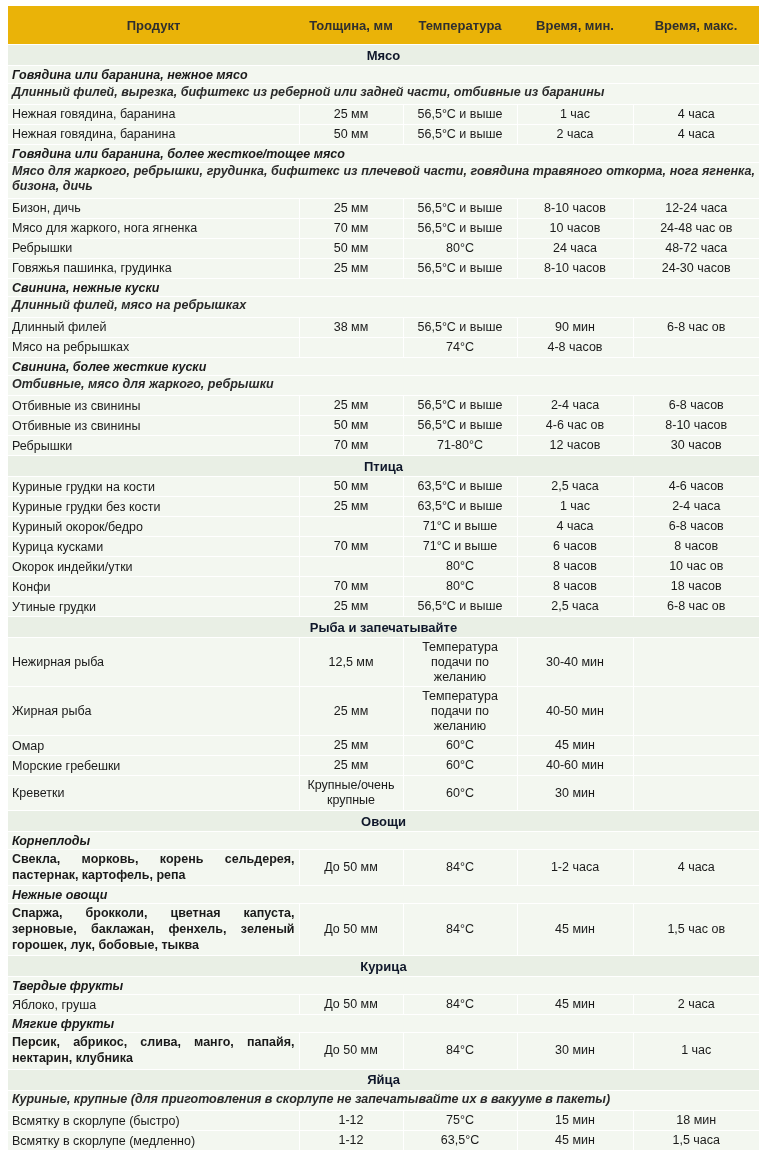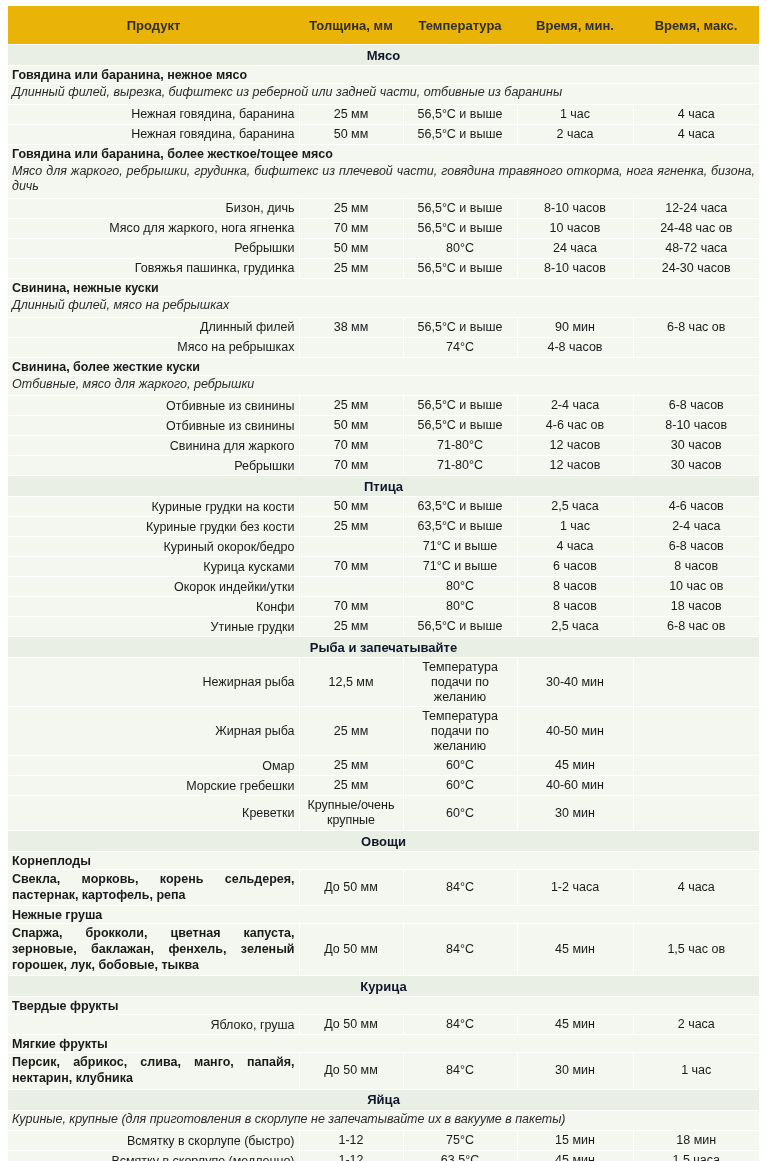--- a/index.html
+++ b/index.html
@@ -50,44 +50,46 @@
     color: #0f172a;
     font-weight: bold;
     text-align: center;
     font-size: 13px;
     height: 20px;
     border-bottom: 1px solid #ffffff;
   }
   tr.subsection td {
     background: #f3f7f0;
     color: #1a1a1a;
+    font-style: italic;
     font-weight: bold;
     font-size: 12.5px;
     padding: 2px 4px 1px 4px;
     border-bottom: 1px solid #ffffff;
   }
   tr.note td {
     background: #f3f7f0;
     color: #2a2a2a;
     font-style: italic;
     font-size: 12.5px;
     padding: 1px 4px 3px 4px;
     text-align: justify;
     line-height: 1.25;
     border-bottom: 1px solid #ffffff;
+    font-weight: bold;
   }
   tr.data td {
     background: #f3f7f0;
     border-bottom: 1px solid #ffffff;
     border-left: 1px solid #ffffff;
     height: 17px;
     font-size: 12.5px;
   }
   tr.data td.prod {
-    text-align: right;
+    text-align: left;
     padding: 1px 4px;
     border-left: none;
   }
   tr.data td.prod.justify {
     text-align: justify;
     line-height: 1.25;
     padding: 2px 4px;
     font-weight: bold;
   }
   tr.data td.ctr {
@@ -211,27 +213,20 @@
           <td class="ctr">6-8 часов</td>
         </tr>
         <tr class="data">
           <td class="prod">Отбивные из свинины</td>
           <td class="ctr">50 мм</td>
           <td class="ctr">56,5°C и выше</td>
           <td class="ctr">4-6 час ов</td>
           <td class="ctr">8-10 часов</td>
         </tr>
         <tr class="data">
-          <td class="prod">Свинина для жаркого</td>
-          <td class="ctr">70 мм</td>
-          <td class="ctr">71-80°C</td>
-          <td class="ctr">12 часов</td>
-          <td class="ctr">30 часов</td>
-        </tr>
-        <tr class="data">
           <td class="prod">Ребрышки</td>
           <td class="ctr">70 мм</td>
           <td class="ctr">71-80°C</td>
           <td class="ctr">12 часов</td>
           <td class="ctr">30 часов</td>
         </tr>
         <tr class="section">
           <td colspan="5">Птица</td>
         </tr>
         <tr class="data">
@@ -328,21 +323,21 @@
           <td colspan="5">Корнеплоды</td>
         </tr>
         <tr class="data">
           <td class="prod justify">Свекла, морковь, корень сельдерея, пастернак, картофель, репа</td>
           <td class="ctr">До 50 мм</td>
           <td class="ctr">84°C</td>
           <td class="ctr">1-2 часа</td>
           <td class="ctr">4 часа</td>
         </tr>
         <tr class="subsection">
-          <td colspan="5">Нежные груша</td>
+          <td colspan="5">Нежные овощи</td>
         </tr>
         <tr class="data">
           <td class="prod justify">Спаржа, брокколи, цветная капуста, зерновые, баклажан, фенхель, зеленый горошек, лук, бобовые, тыква</td>
           <td class="ctr">До 50 мм</td>
           <td class="ctr">84°C</td>
           <td class="ctr">45 мин</td>
           <td class="ctr">1,5 час ов</td>
         </tr>
         <tr class="section">
           <td colspan="5">Курица</td>

